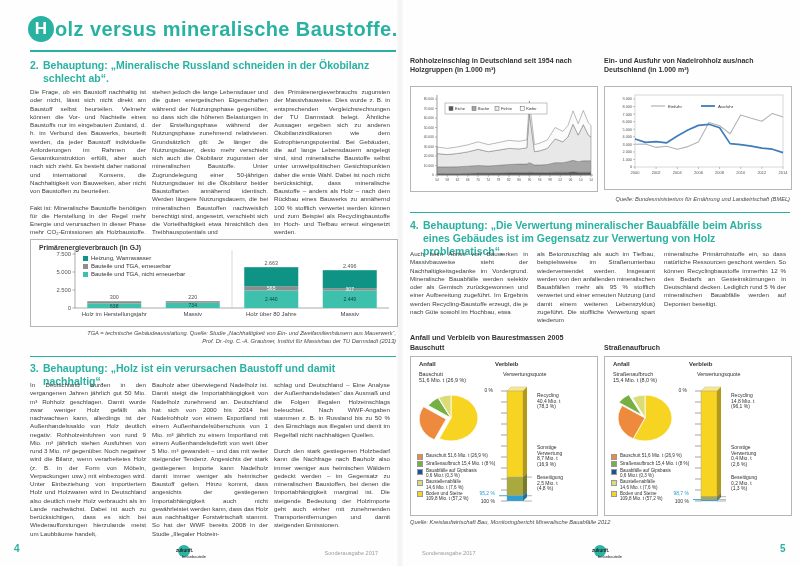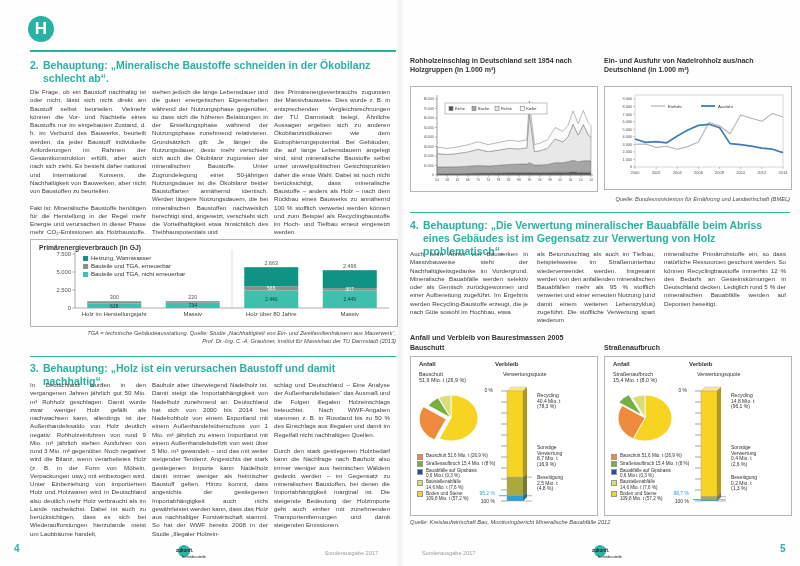--- a/index.html
+++ b/index.html
@@ -55,26 +55,27 @@
 </head>
 <body>
 
 <div id="spread">
   <div class="seam"></div>
 
   <div class="title-row" style="left:28px;top:16px;">
     <div class="title-circle">
       <span>H</span>
     </div>
+    <div class="title-text">olz versus mineralische Baustoffe.</div>
   </div>
   <div class="rule" style="left:30px;top:50px;width:366px;"></div>
 
   <div class="sec-heading" style="left:30px;top:59px;width:366px;">
     <span class="sec-num">2.</span>
-    <span class="sec-text">Behauptung: „Mineralische Baustoffe schneiden in der Ökobilanz schlecht ab“.</span>
+    <span class="sec-text">Behauptung: „Mineralische Russland schneiden in der Ökobilanz schlecht ab“.</span>
   </div>
   <div class="bodycol prelines" style="left:30px;top:88px;">Die Frage, ob ein Baustoff nachhaltig ist oder nicht, lässt sich nicht direkt am Baustoff selbst beurteilen. Vielmehr können die Vor- und Nachteile eines Baustoffs nur im eingebauten Zustand, d. h. im Verbund des Bauwerks, beurteilt werden, da jeder Baustoff individuelle Anforderungen im Rahmen der Gesamtkonstruktion erfüllt, aber auch nach sich zieht. Es besteht daher national und international Konsens, die Nachhaltigkeit von Bauwerken, aber nicht von Baustoffen zu beurteilen.
 
 Fakt ist: Mineralische Baustoffe benötigen für die Herstellung in der Regel mehr Energie und verursachen in dieser Phase mehr CO₂-Emissionen als Holzbaustoffe. Dem</div>
   <div class="bodycol prelines" style="left:152px;top:88px;">stehen jedoch die lange Lebensdauer und die guten energetischen Eigenschaften während der Nutzungsphase gegenüber, so dass sich die höheren Belastungen in der Erstellungsphase während der Nutzungsphase zunehmend relativieren. Grundsätzlich gilt: Je länger die Nutzungsdauer, desto mehr verschiebt sich auch die Ökobilanz zugunsten der mineralischen Baustoffe. Unter Zugrundelegung einer 50-jährigen Nutzungsdauer ist die Ökobilanz beider Baustoffarten annähernd identisch. Werden längere Nutzungsdauern, die bei mineralischen Baustoffen nachweislich berechtigt sind, angesetzt, verschiebt sich die Vorteilhaftigkeit etwa hinsichtlich des Treibhauspotentials und</div>
   <div class="bodycol prelines" style="left:274px;top:88px;">des Primärenergieverbrauchs zugunsten der Massivbauweise. Dies wurde z. B. in entsprechenden Vergleichsrechnungen der TU Darmstadt belegt. Ähnliche Aussagen ergeben sich zu anderen Ökobilanzindikatoren wie dem Eutrophierungspotential. Bei Gebäuden, die auf lange Lebensdauern angelegt sind, sind mineralische Baustoffe selbst unter umweltpolitischen Gesichtspunkten daher die erste Wahl. Dabei ist noch nicht berücksichtigt, dass mineralische Baustoffe – anders als Holz – nach dem Rückbau eines Bauwerks zu annähernd 100 % stofflich verwertet werden können und zum Beispiel als Recyclingbaustoffe im Hoch- und Tiefbau erneut eingesetzt werden.</div>
 
   <div class="chartbox" style="left:30px;top:239px;width:366px;height:86px;">
     <div class="chart-title" style="left:8px;top:4px;">Primärenergieverbrauch (in GJ)</div>
     <svg width="366" height="86" viewBox="0 0 366 86">

